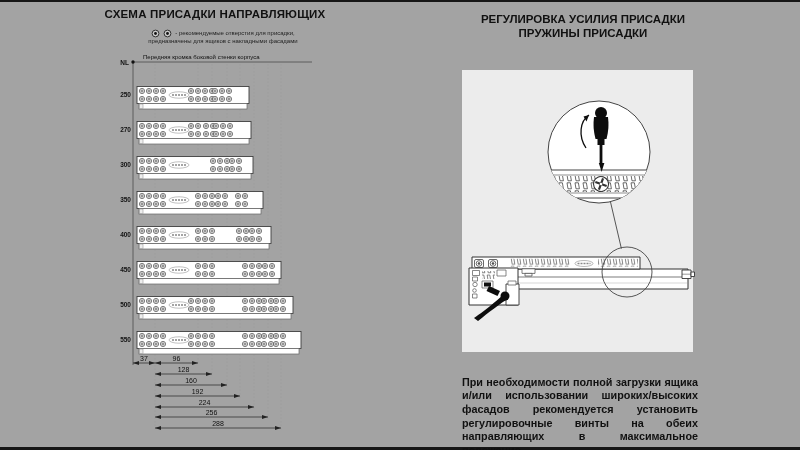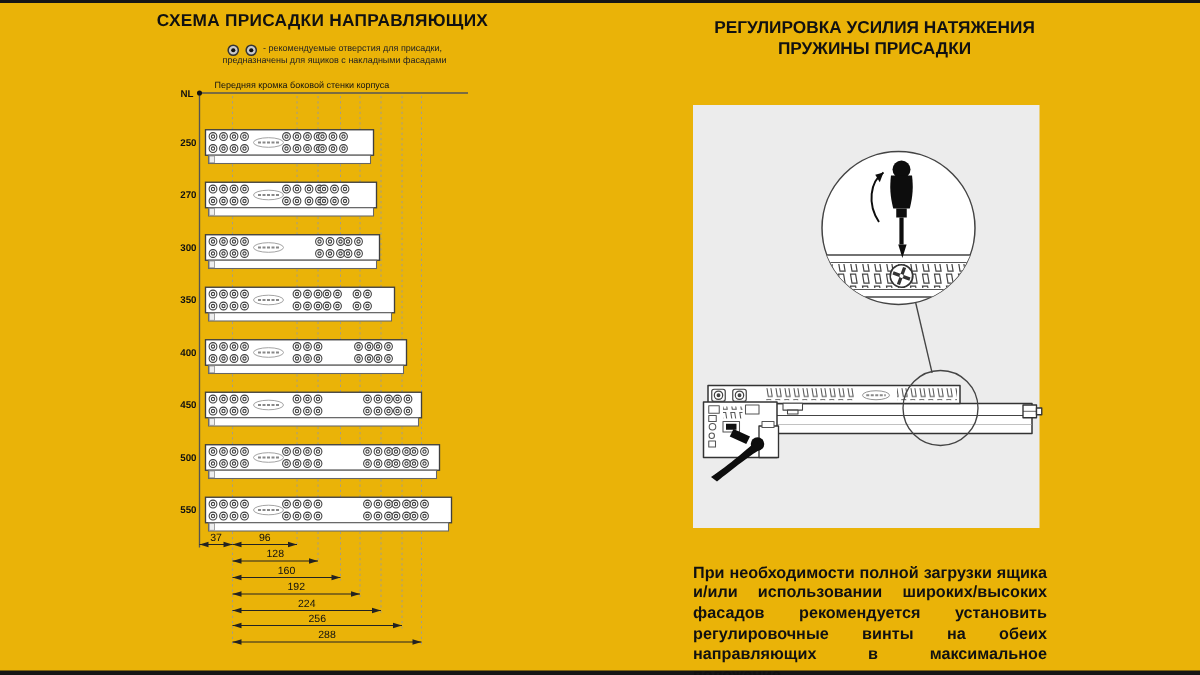--- a/index.html
+++ b/index.html
@@ -1,16 +1,16 @@
 <!DOCTYPE html>
 <html><head>
 <meta charset="utf-8">
 <style>
   html,body{margin:0;padding:0;background:#fff;}
-  .page{position:relative;width:800px;height:450px;background:#eab308;overflow:hidden;
+  .page{position:relative;width:800px;height:450px;background:#a3a3a3;overflow:hidden;
         font-family:"Liberation Sans",sans-serif;color:#111;}
   .edge-bar{position:absolute;left:0;width:800px;background:#161616;}
   .edge-bar.top{top:0;height:2px;}
   .edge-bar.bottom{top:447px;height:3px;}
 
   
   .left-title{position:absolute;top:8px;left:60px;width:310px;text-align:center;
               font-size:11.5px;font-weight:bold;letter-spacing:.2px;}
   .legend{position:absolute;top:29px;left:78px;width:290px;text-align:center;
           font-size:6px;line-height:7.5px;color:#222;}
@@ -521,21 +521,21 @@
       <path d="M155,417 l6,-1.9 l0,3.8 z" fill="#222"></path>
       <path d="M268,417 l-6,-1.9 l0,3.8 z" fill="#222"></path>
       <text x="211.5" y="414.5" font-size="7" fill="#111" text-anchor="middle" font-weight="normal">256</text>
       <line x1="155" y1="428" x2="281" y2="428" stroke="#222" stroke-width="0.7"></line>
       <path d="M155,428 l6,-1.9 l0,3.8 z" fill="#222"></path>
       <path d="M281,428 l-6,-1.9 l0,3.8 z" fill="#222"></path>
       <text x="218" y="425.5" font-size="7" fill="#111" text-anchor="middle" font-weight="normal">288</text>
     </svg>
 
   <div class="right-title">
-    <div>РЕГУЛИРОВКА УСИЛИЯ НАТЯЖЕНИЯ</div>
+    <div>РЕГУЛИРОВКА УСИЛИЯ ПРИСАДКИ</div>
     <div>ПРУЖИНЫ ПРИСАДКИ</div>
   </div>
 
   <div class="gray-box">
     <svg viewBox="0 0 231 282">
       <defs>
         <clipPath id="magclip">
             <circle cx="137" cy="82" r="51"></circle>
           </clipPath>
         <pattern id="slots" width="6" height="8.5" patternUnits="userSpaceOnUse">

